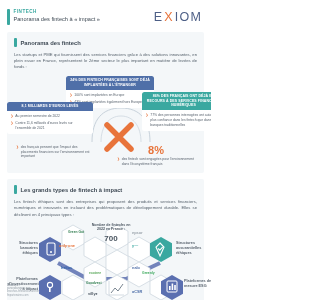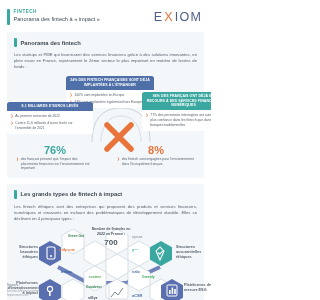--- a/index.html
+++ b/index.html
@@ -162,21 +162,20 @@
         </div>
       </div>
 
       <svg class="bigx" viewBox="0 0 34 34">
         <path d="M5 5 L29 29 M29 5 L5 29" stroke="#e8743b" stroke-width="5.5" stroke-linecap="round"></path>
       </svg>
     </div>
 
     <div class="stats">
       <div class="stat">
-        <div class="num teal">76%</div>
         <div class="txt">
           <span class="chev orange">❯</span>
           <span class="t">des français pensent que l'impact des placements financiers sur l'environnement est important</span>
         </div>
       </div>
       <div class="stat">
         <div class="num orange">8%</div>
         <div class="txt">
           <span class="chev orange">❯</span>
           <span class="t">des fintech sont engagées pour l'environnement dans l'écosystème français</span>

